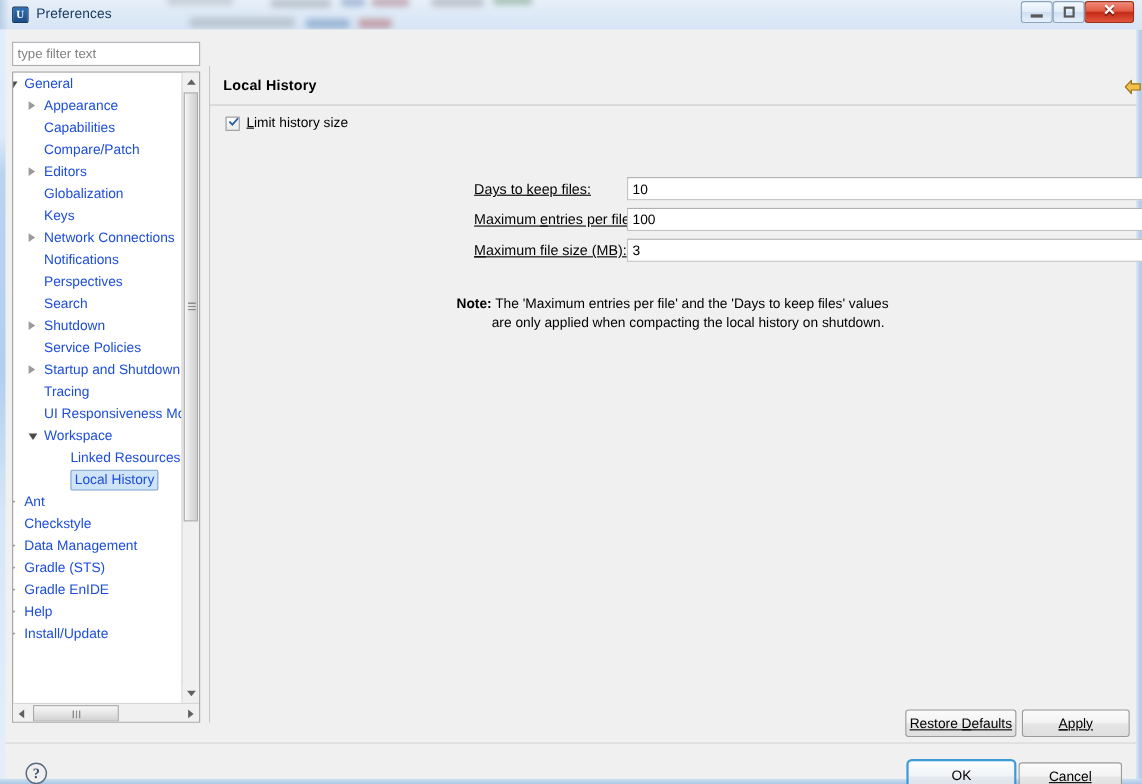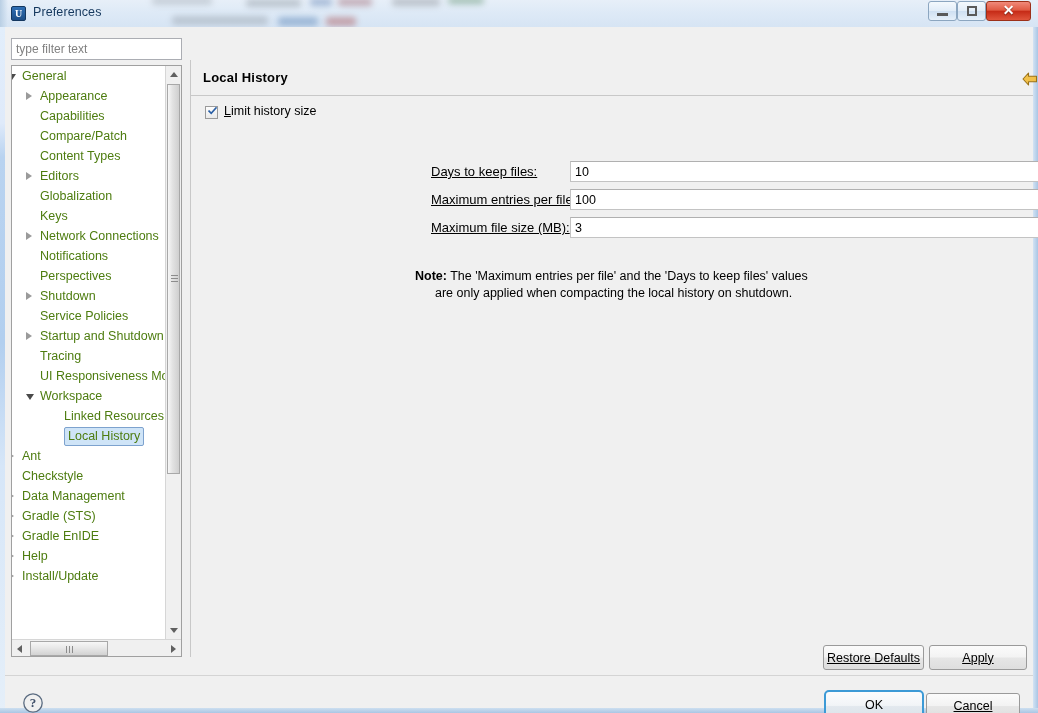--- a/index.html
+++ b/index.html
@@ -187,21 +187,21 @@
     width: 154px;
     height: 573px;
     overflow: hidden;
   }
   .tree-item {
     position: relative;
     height: 20px;
     line-height: 20px;
     white-space: nowrap;
     font-size: 12.5px;
-    color: #4d7c0f;
+    color: #1d4ed8;
     cursor: default;
   }
   .tree-label { position: relative; }
   .tree-item.selected > .tree-label {
     background: #cfe4f7;
     border: 1px solid #7da2ce;
     border-radius: 2px;
     padding: 0 3px;
     margin-left: -3px;
     line-height: 17px;
@@ -418,21 +418,21 @@
 
   #note-block {
     position: absolute;
     left: 224px; top: 208px;
     width: 620px;
     font-size: 12.5px;
     line-height: 17px;
   }
   #note-label { font-weight: bold; }
   #note-line2 {
-    margin-left: 20px;
+    margin-left: 32px;
     display: block;
   }
 
   .mn { text-decoration: underline; }
 
   
   .btn {
     position: absolute;
     box-sizing: border-box;
     background: linear-gradient(to bottom, #fbfbfb 0%, #f3f3f3 48%, #e6e6e6 52%, #dedede 100%);
@@ -520,27 +520,27 @@
 
     <input id="filter-input" type="text" placeholder="type filter text" style="">
 
     <div id="tree-panel">
       <div id="tree-clip">
         <div id="tree-list">
             <div class="tree-item"><span class="twisty expanded" style="left: -4px;"></span><span class="tree-label" style="margin-left: 10px;">General</span></div>
             <div class="tree-item"><span class="twisty collapsed" style="left: 14px;"></span><span class="tree-label" style="margin-left: 28px;">Appearance</span></div>
             <div class="tree-item"><span class="tree-label" style="margin-left: 28px;">Capabilities</span></div>
             <div class="tree-item"><span class="tree-label" style="margin-left: 28px;">Compare/Patch</span></div>
-            <div class="tree-item"><span class="tree-label" style="margin-left: 28px;">Content Types</span></div>
             <div class="tree-item"><span class="twisty collapsed" style="left: 14px;"></span><span class="tree-label" style="margin-left: 28px;">Editors</span></div>
             <div class="tree-item"><span class="tree-label" style="margin-left: 28px;">Globalization</span></div>
             <div class="tree-item"><span class="tree-label" style="margin-left: 28px;">Keys</span></div>
             <div class="tree-item"><span class="twisty collapsed" style="left: 14px;"></span><span class="tree-label" style="margin-left: 28px;">Network Connections</span></div>
             <div class="tree-item"><span class="tree-label" style="margin-left: 28px;">Notifications</span></div>
             <div class="tree-item"><span class="tree-label" style="margin-left: 28px;">Perspectives</span></div>
+            <div class="tree-item"><span class="tree-label" style="margin-left: 28px;">Search</span></div>
             <div class="tree-item"><span class="twisty collapsed" style="left: 14px;"></span><span class="tree-label" style="margin-left: 28px;">Shutdown</span></div>
             <div class="tree-item"><span class="tree-label" style="margin-left: 28px;">Service Policies</span></div>
             <div class="tree-item"><span class="twisty collapsed" style="left: 14px;"></span><span class="tree-label" style="margin-left: 28px;">Startup and Shutdown</span></div>
             <div class="tree-item"><span class="tree-label" style="margin-left: 28px;">Tracing</span></div>
             <div class="tree-item"><span class="tree-label" style="margin-left: 28px;">UI Responsiveness Monitoring</span></div>
             <div class="tree-item"><span class="twisty expanded" style="left: 14px;"></span><span class="tree-label" style="margin-left: 28px;">Workspace</span></div>
             <div class="tree-item"><span class="tree-label" style="margin-left: 52px;">Linked Resources</span></div>
             <div class="tree-item selected"><span class="tree-label" style="margin-left: 52px;">Local History</span></div>
             <div class="tree-item"><span class="twisty collapsed" style="left: -4px;"></span><span class="tree-label" style="margin-left: 10px;">Ant</span></div>
             <div class="tree-item"><span class="tree-label" style="margin-left: 10px;">Checkstyle</span></div>

